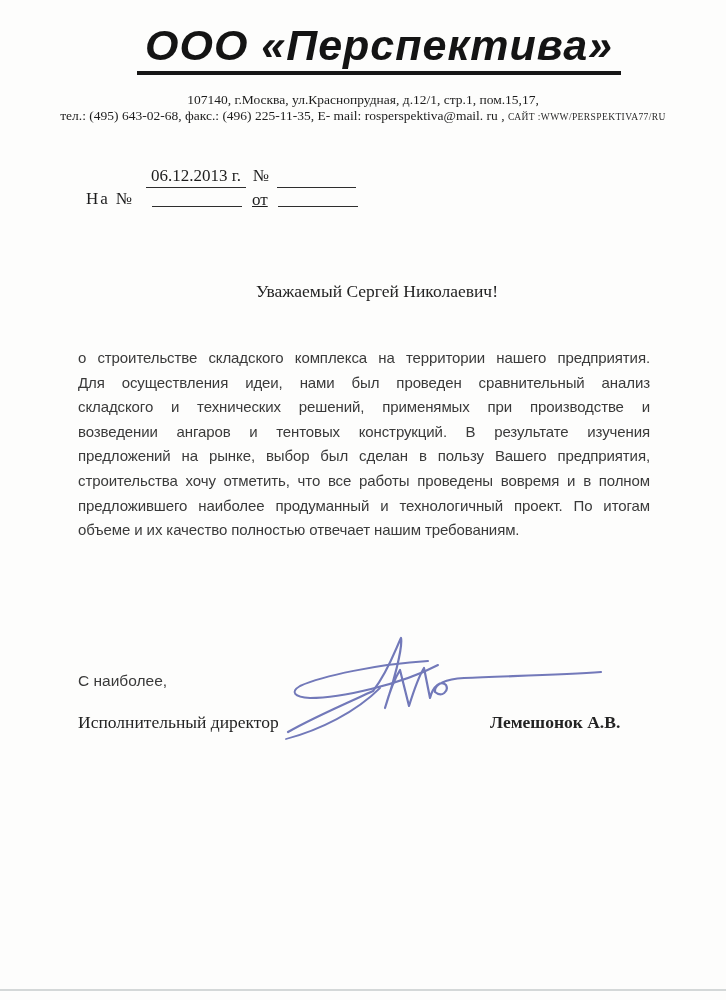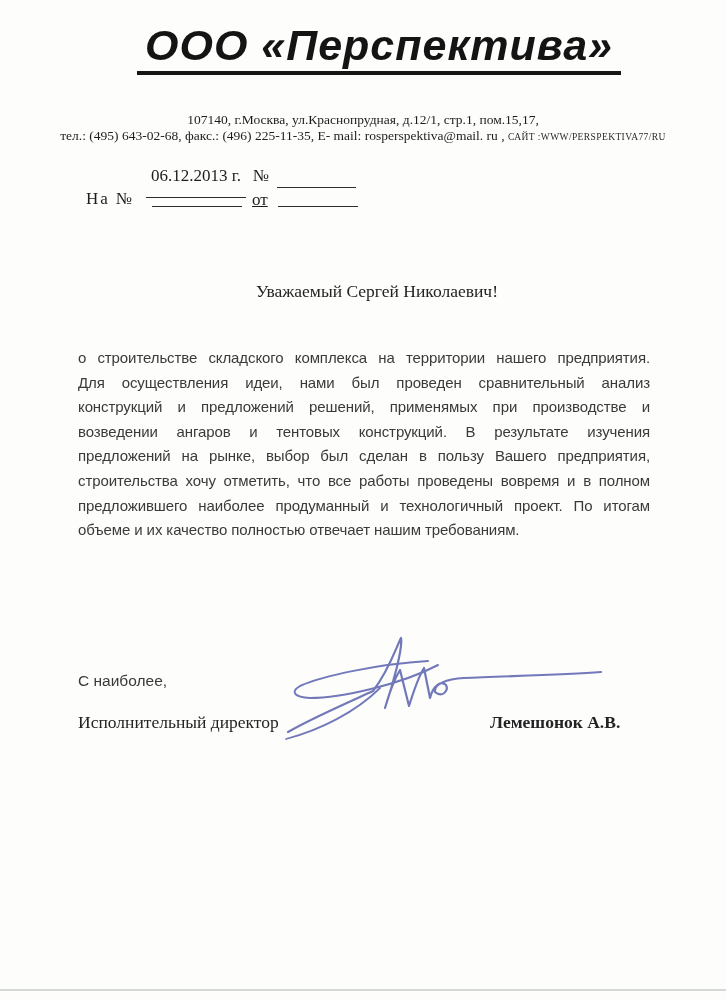--- a/index.html
+++ b/index.html
@@ -19,28 +19,28 @@
     font-weight:bold;font-style:italic;
     font-size:43px;line-height:46px;
     color:#141414;
     letter-spacing:1px;
     border-bottom:4px solid #161616;
     padding:0 8px 3px 8px;
   }
   .addr{
     position:absolute;left:0;width:726px;text-align:center;
     font-family:"Liberation Serif", serif;
-    font-size:13.5px;line-height:16px;color:#1d1d1d;margin-top:20px;
+    font-size:13.5px;line-height:16px;color:#1d1d1d;
   }
   .addr1{top:92px;}
   .addr2{top:108px;}
   .addr-site{font-size:9.5px;letter-spacing:.4px;color:#2a2a2a;}
   
   .ref{position:absolute;font-family:"Liberation Serif", serif;font-size:17px;color:#1d1d1d;}
-  .ref-date{left:146px;top:166px;width:100px;text-align:center;border-bottom:1.5px solid #2e2e2e;padding-bottom:11px;}
+  .ref-date{left:146px;top:166px;width:100px;text-align:center;border-bottom:1.5px solid #2e2e2e;padding-bottom:1px;}
   .ref-no{left:253px;top:166px;}
   .blank{position:absolute;border-bottom:1.5px solid #2e2e2e;}
   .blank-1{left:277px;top:168px;width:79px;height:19px;}
   .ref-na{left:86px;top:189px;letter-spacing:2px;}
   .blank-2{left:152px;top:188px;width:90px;height:18px;}
   .ref-ot{left:252px;top:190px;text-decoration:underline;}
   .blank-3{left:278px;top:188px;width:80px;height:18px;}
   
   .salutation{
     position:absolute;left:14px;top:281px;width:726px;text-align:center;
@@ -97,21 +97,21 @@
   <div class="ref ref-na">На №</div>
   <div class="blank blank-2"></div>
   <div class="ref ref-ot">от</div>
   <div class="blank blank-3"></div>
 
   <div class="salutation">Уважаемый Сергей Николаевич!</div>
 
   <div class="body-block">
     <div class="bline">о строительстве складского комплекса на территории нашего предприятия.</div>
     <div class="bline">Для осуществления идеи, нами был проведен сравнительный анализ</div>
-    <div class="bline">конструкций и предложений решений, применямых при производстве и</div>
+    <div class="bline">складского и технических решений, применямых при производстве и</div>
     <div class="bline">возведении ангаров и тентовых конструкций. В результате изучения</div>
     <div class="bline">предложений на рынке, выбор был сделан в пользу Вашего предприятия,</div>
     <div class="bline">строительства хочу отметить, что все работы проведены вовремя и в полном</div>
     <div class="bline">предложившего наиболее продуманный и технологичный проект. По итогам</div>
     <div class="bline last">объеме и их качество полностью отвечает нашим требованиям.</div>
   </div>
 
   <div class="regards">С наиболее,</div>
   <div class="position-title">Исполнительный директор</div>
   <div class="signer-name">Лемешонок А.В.</div>

